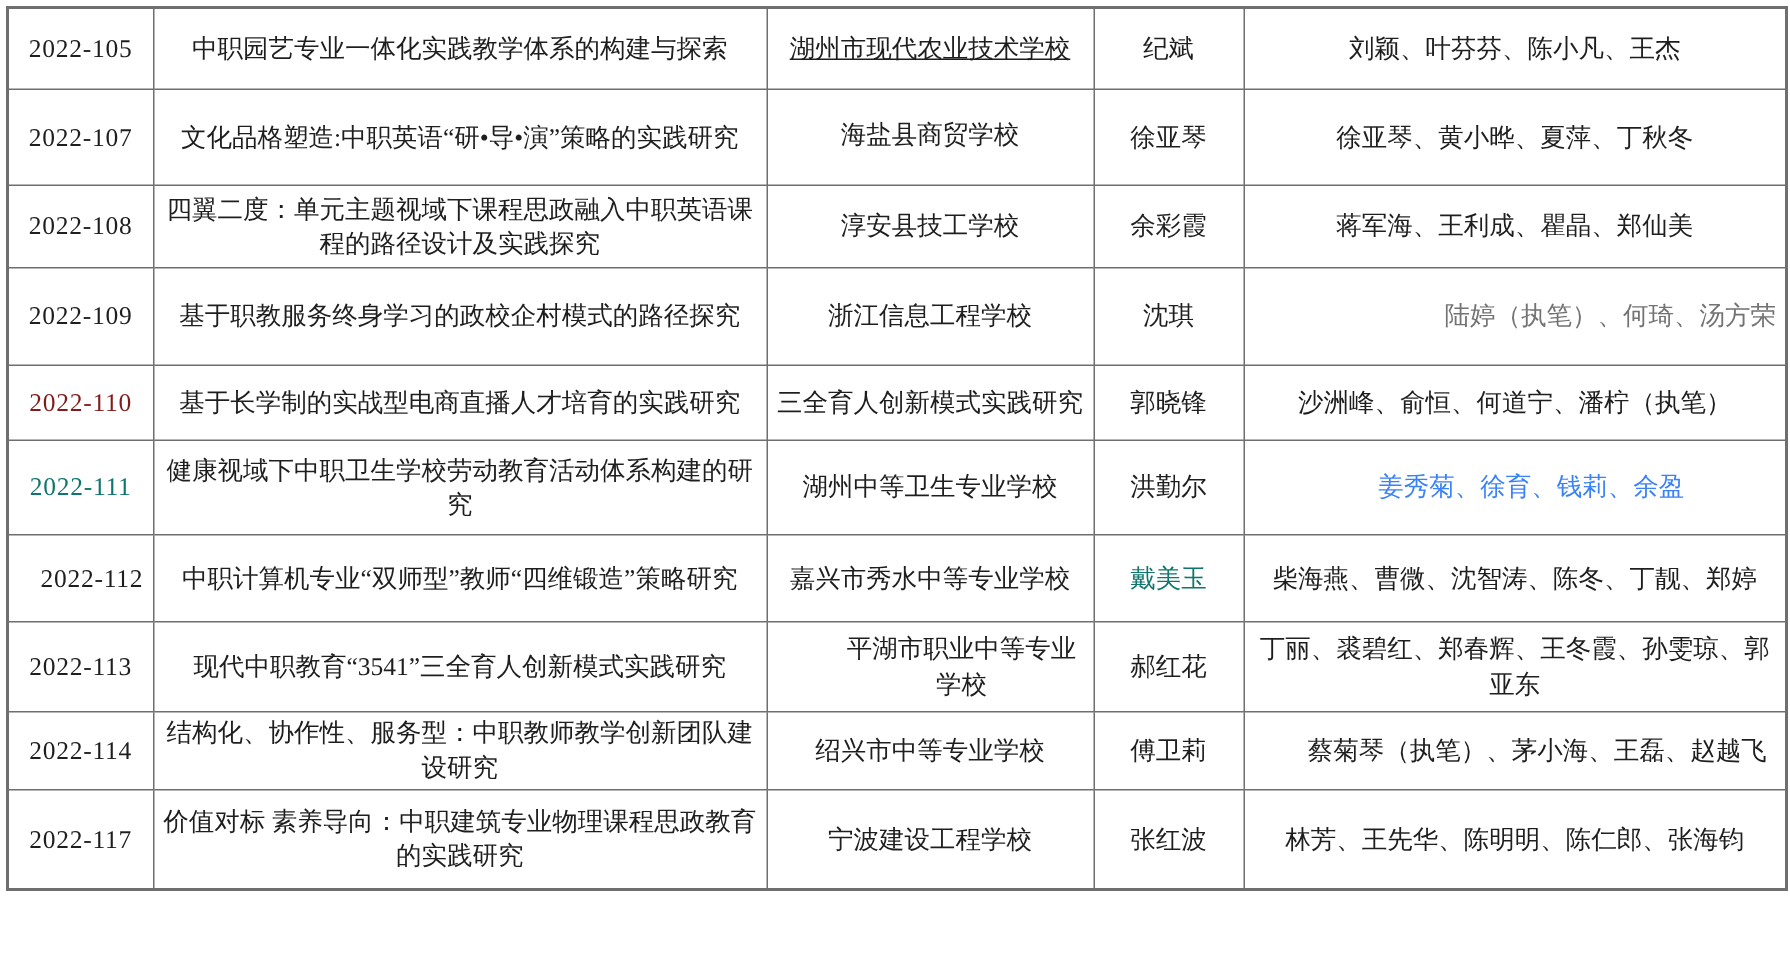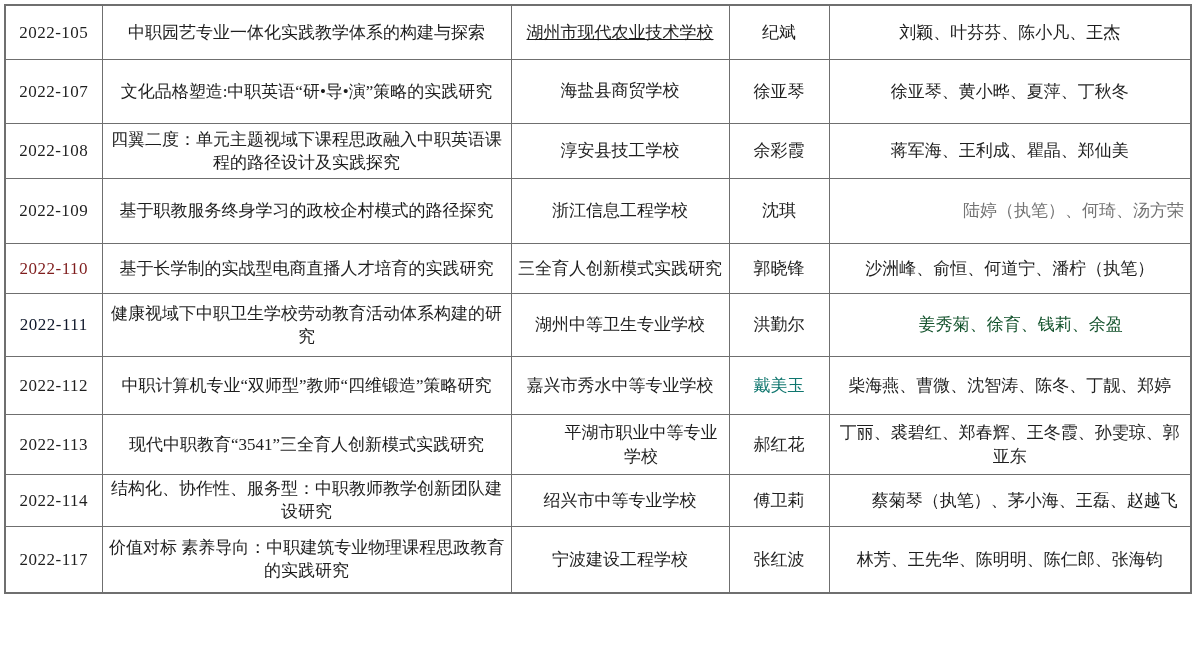--- a/index.html
+++ b/index.html
@@ -94,28 +94,28 @@
     <td class="col-members" style="border-color: rgb(111, 111, 111); color: #737373; text-align: right;">陆婷（执笔）、何琦、汤方荣</td>
   </tr>
         <tr>
     <td class="col-id" style="border-color: rgb(111, 111, 111); color: #7f1d1d;">2022-110</td>
     <td class="col-title" style="border-color: rgb(111, 111, 111); color: rgb(30, 30, 30);">基于长学制的实战型电商直播人才培育的实践研究</td>
     <td class="col-school" style="border-color: rgb(111, 111, 111); color: rgb(30, 30, 30);">三全育人创新模式实践研究</td>
     <td class="col-leader" style="border-color: rgb(111, 111, 111); color: rgb(30, 30, 30);">郭晓锋</td>
     <td class="col-members" style="border-color: rgb(111, 111, 111); color: rgb(30, 30, 30);">沙洲峰、俞恒、何道宁、潘柠（执笔）</td>
   </tr>
         <tr>
-    <td class="col-id" style="border-color: rgb(111, 111, 111); color: #0f172a;">2022-111</td>
+    <td class="col-id" style="border-color: rgb(111, 111, 111); color: #0f766e;">2022-111</td>
     <td class="col-title" style="border-color: rgb(111, 111, 111); color: rgb(30, 30, 30);">健康视域下中职卫生学校劳动教育活动体系构建的研究</td>
     <td class="col-school" style="border-color: rgb(111, 111, 111); color: rgb(30, 30, 30); text-align: center;">湖州中等卫生专业学校</td>
     <td class="col-leader" style="border-color: rgb(111, 111, 111); color: rgb(30, 30, 30);">洪勤尔</td>
-    <td class="col-members" style="border-color: rgb(111, 111, 111); color: #14532d; padding-left: 28px;">姜秀菊、徐育、钱莉、余盈</td>
+    <td class="col-members" style="border-color: rgb(111, 111, 111); color: #3b82f6; padding-left: 28px;">姜秀菊、徐育、钱莉、余盈</td>
   </tr>
         <tr>
-    <td class="col-id" style="border-color: rgb(111, 111, 111); color: rgb(30, 30, 30);">2022-112</td>
+    <td class="col-id" style="border-color: rgb(111, 111, 111); color: rgb(30, 30, 30); text-align: right;">2022-112</td>
     <td class="col-title" style="border-color: rgb(111, 111, 111); color: rgb(30, 30, 30);">中职计算机专业“双师型”教师“四维锻造”策略研究</td>
     <td class="col-school" style="border-color: rgb(111, 111, 111); color: rgb(30, 30, 30);">嘉兴市秀水中等专业学校</td>
     <td class="col-leader" style="border-color: rgb(111, 111, 111); color: #0f766e;">戴美玉</td>
     <td class="col-members" style="border-color: rgb(111, 111, 111); color: rgb(30, 30, 30);">柴海燕、曹微、沈智涛、陈冬、丁靓、郑婷</td>
   </tr>
         <tr>
     <td class="col-id" style="border-color: rgb(111, 111, 111); color: rgb(30, 30, 30);">2022-113</td>
     <td class="col-title" style="border-color: rgb(111, 111, 111); color: rgb(30, 30, 30);">现代中职教育“3541”三全育人创新模式实践研究</td>
     <td class="col-school" style="border-color: rgb(111, 111, 111); color: rgb(30, 30, 30); padding-left: 48px;">平湖市职业中等专业学校</td>
     <td class="col-leader" style="border-color: rgb(111, 111, 111); color: rgb(30, 30, 30);">郝红花</td>

